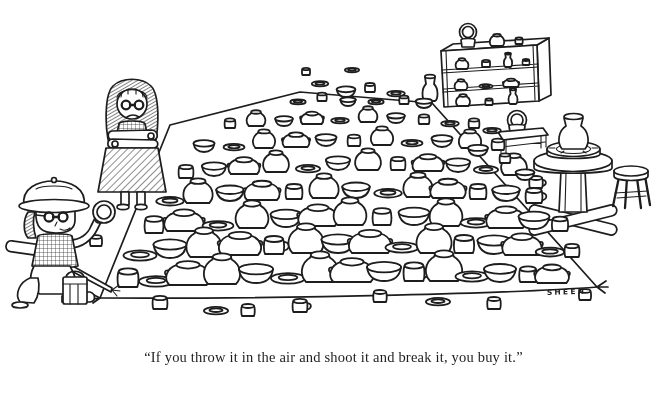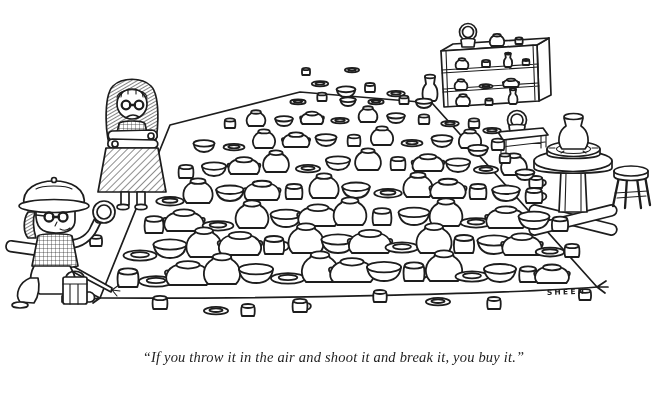--- a/index.html
+++ b/index.html
@@ -7,21 +7,21 @@
          font-family:"Liberation Serif",serif}
   svg{display:block}
   .ln{fill:none;stroke:var(--ink,#1d1d1d);stroke-width:1.7;stroke-linecap:round;stroke-linejoin:round}
   .fw{fill:var(--paper,#fff);stroke:var(--ink,#1d1d1d);stroke-width:1.7;stroke-linecap:round;stroke-linejoin:round}
   .pf{stroke:var(--ink,#1d1d1d);stroke-width:1.7;stroke-linejoin:round}
   .pk{fill:var(--paper,#fff);stroke:var(--ink,#1d1d1d);stroke-width:1.8;vector-effect:non-scaling-stroke;
       stroke-linecap:round;stroke-linejoin:round}
   .sw2{stroke-width:2.3}
   .thin{stroke-width:1.1}
   .sig{font:600 7.5px "DejaVu Sans",sans-serif;letter-spacing:2.2px;fill:var(--ink,#1d1d1d)}
-  .caption{position:absolute;left:0;right:0;top:349px;text-align:center;font-style:italic;
+  .caption{position:absolute;left:0;right:0;top:349px;text-align:center;
            font-size:14.5px;color:var(--ink,#1d1d1d);letter-spacing:.2px}
 </style>
 </head>
 <body>
 
 <div class="stage">
 
   <svg width="667" height="336" viewBox="0 0 667 336" role="img">
     <defs>
       <pattern id="p-hatch" width="5" height="5" patternUnits="userSpaceOnUse" patternTransform="rotate(45)">

